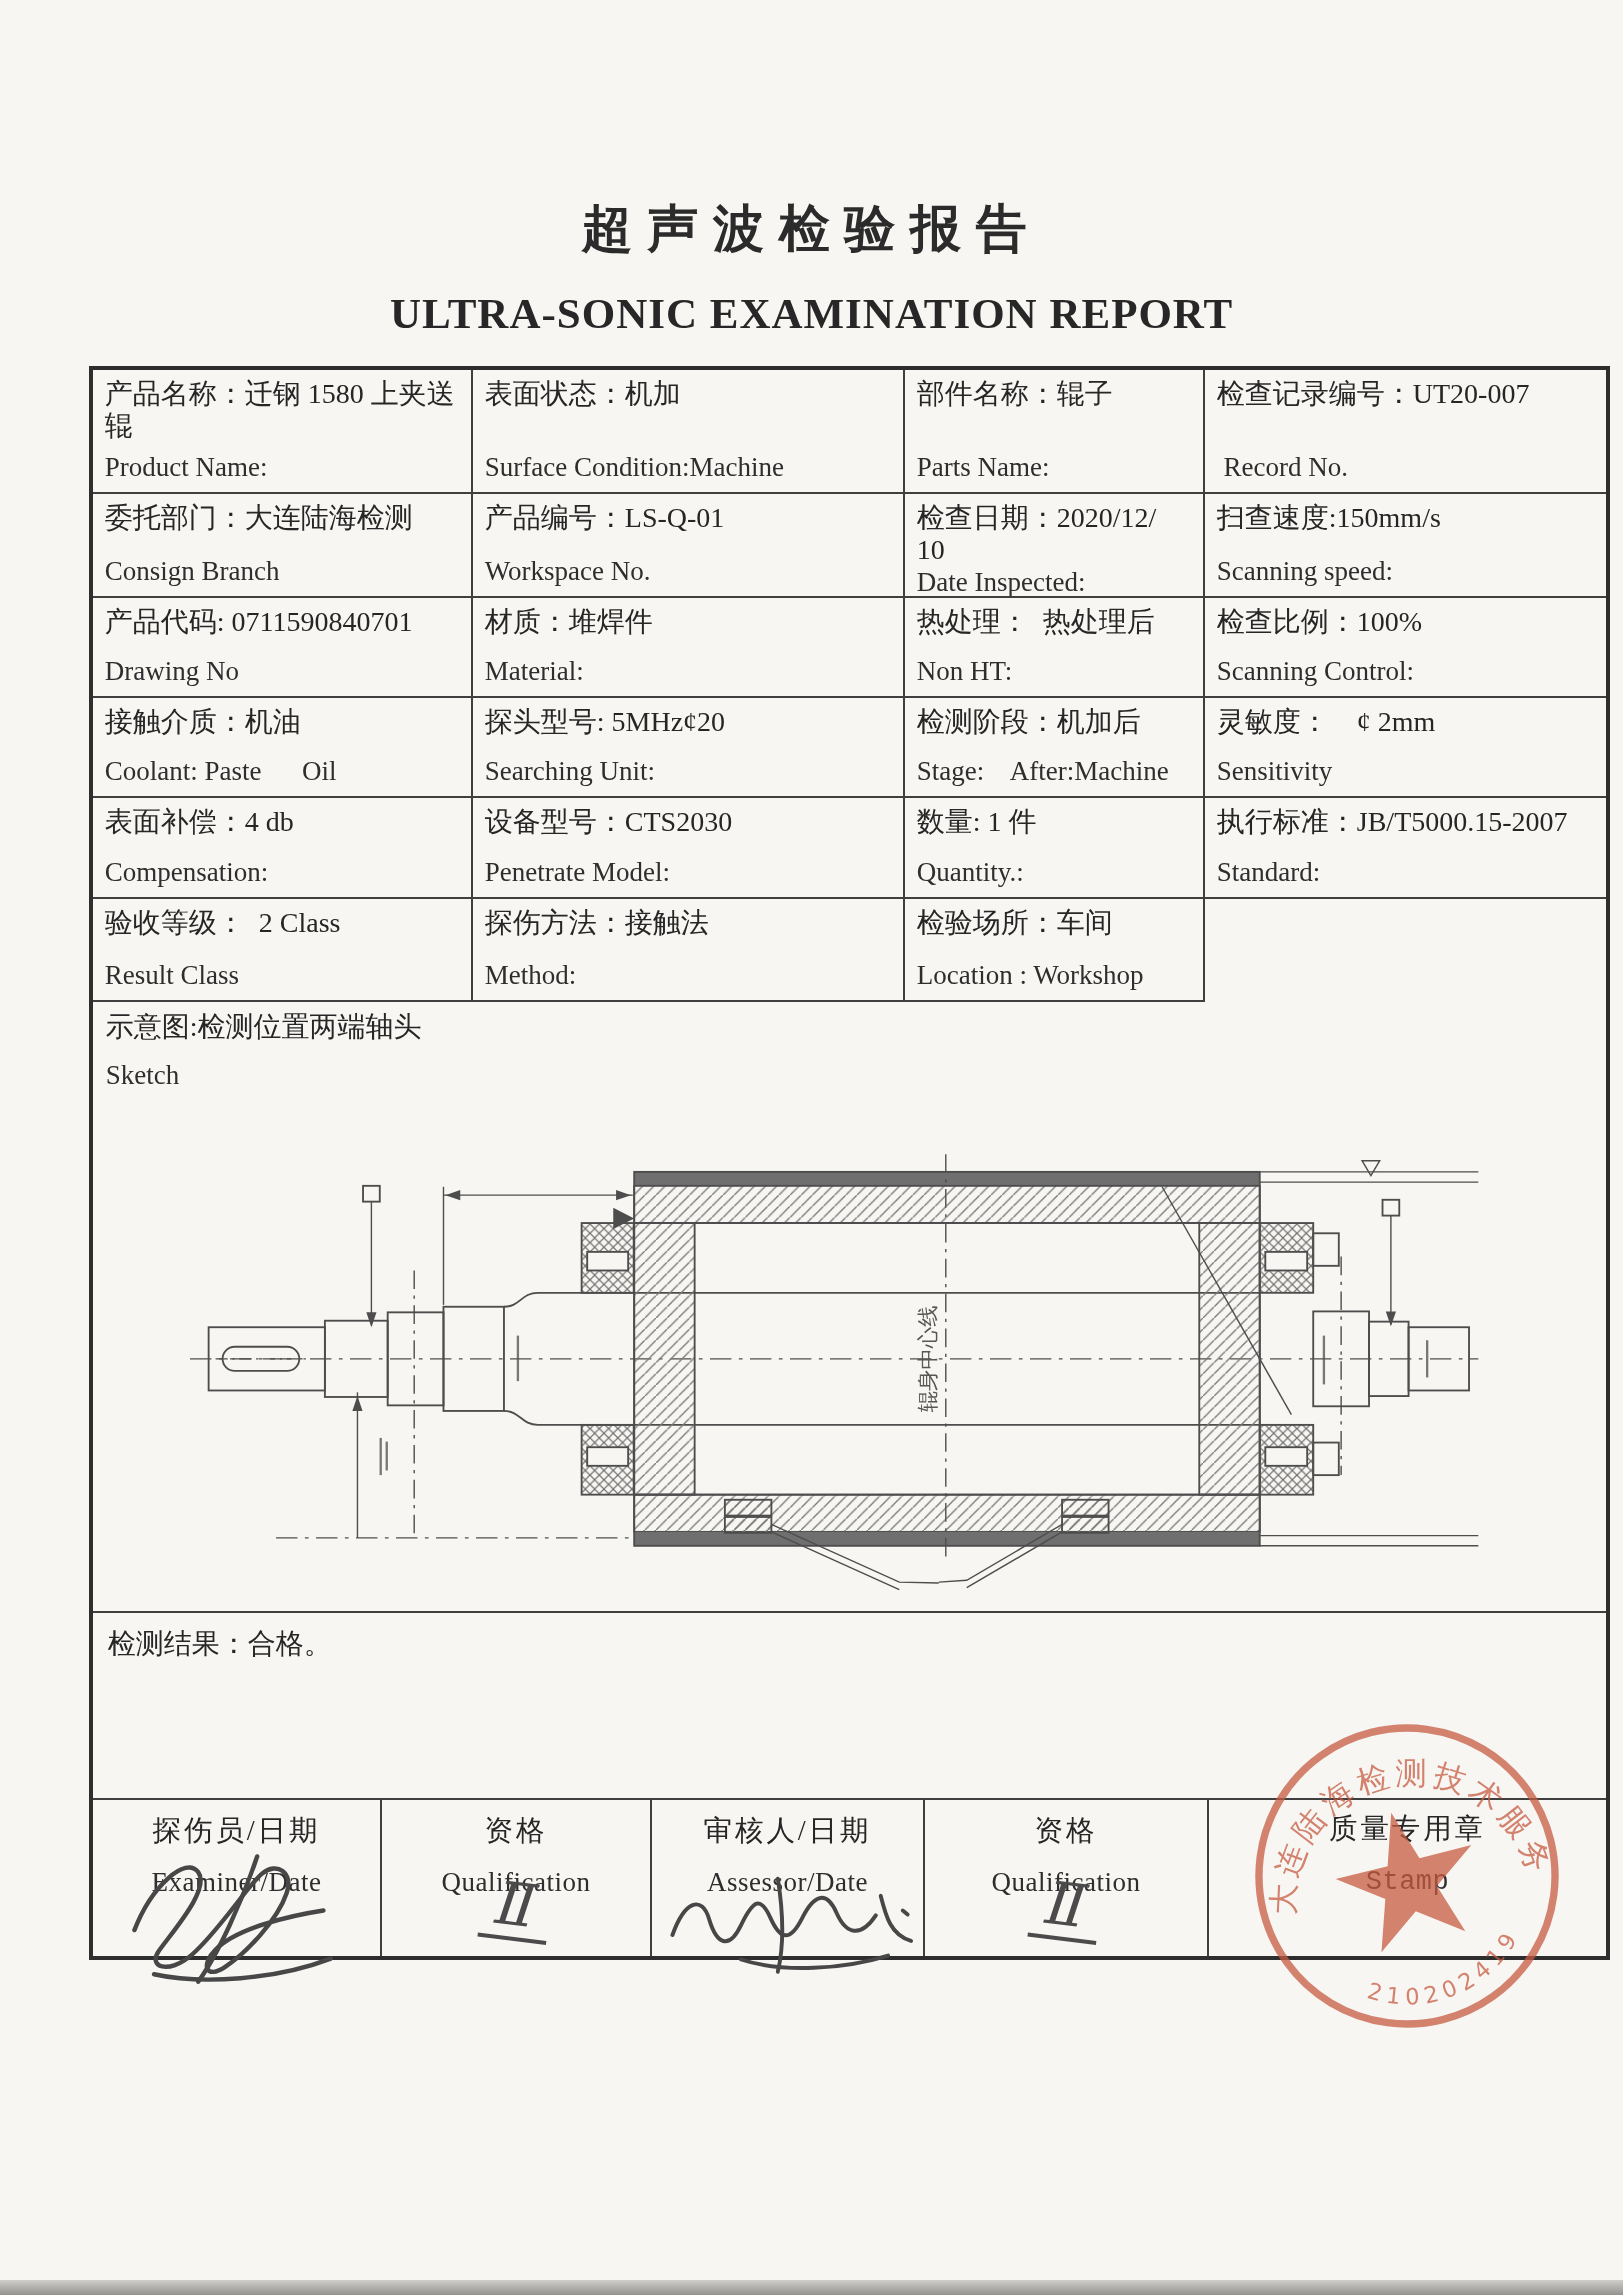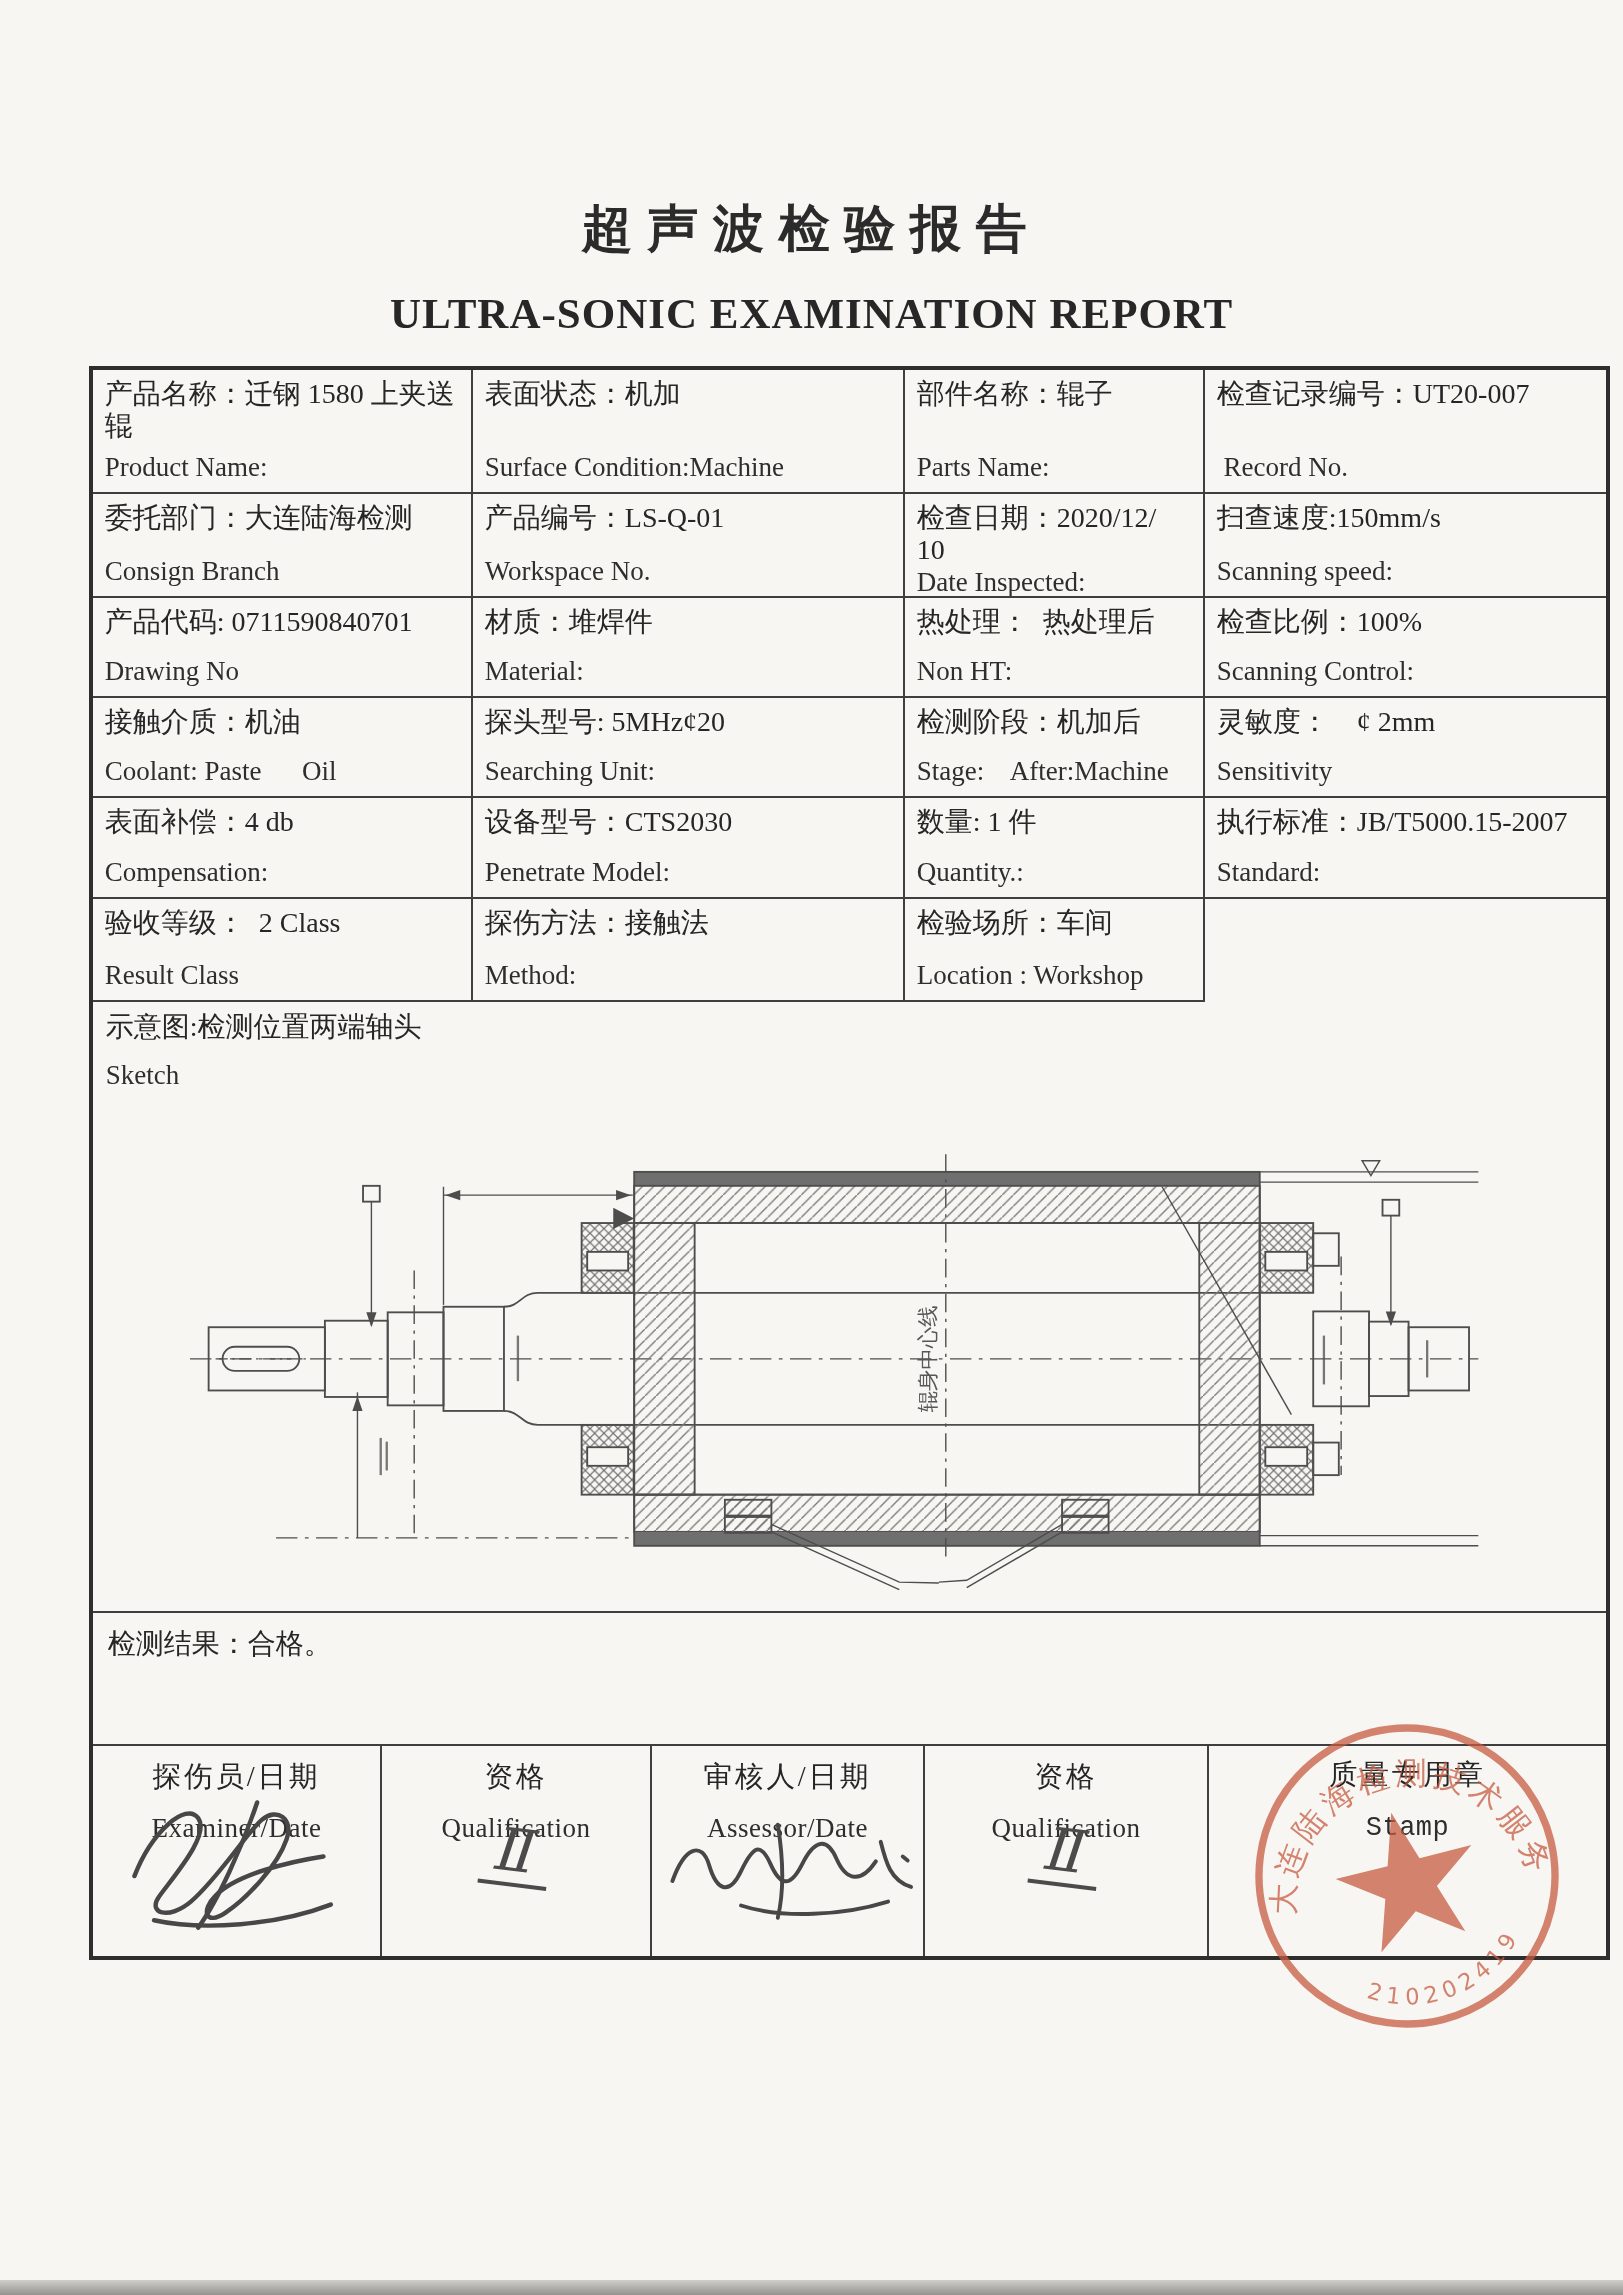--- a/index.html
+++ b/index.html
@@ -45,21 +45,21 @@
   }
   .cell:nth-child(4n) { border-right: none; }
   .cn, .en { font-size: 28px; line-height: 1.16; white-space: pre-wrap; }
   .en { font-size: 27px; color: #2e2e2e; }
   .sketch-row {
     position: relative; height: 611px;
     border-bottom: 2.5px solid #3f3f3f;
     padding: 8.8px 12.8px;
   }
   .result-row {
-    height: 133px; border-bottom: 2.5px solid #3f3f3f;
+    height: 187px; border-bottom: 2.5px solid #3f3f3f;
     padding: 14.7px 14.7px; font-size: 28.5px;
   }
   .sig-grid {
     flex: 1;
     display: grid;
     grid-template-columns: 289px 270px 273px 284px 1fr;
   }
   .sig-cell {
     position: relative;
     border-right: 2.5px solid #3f3f3f;

